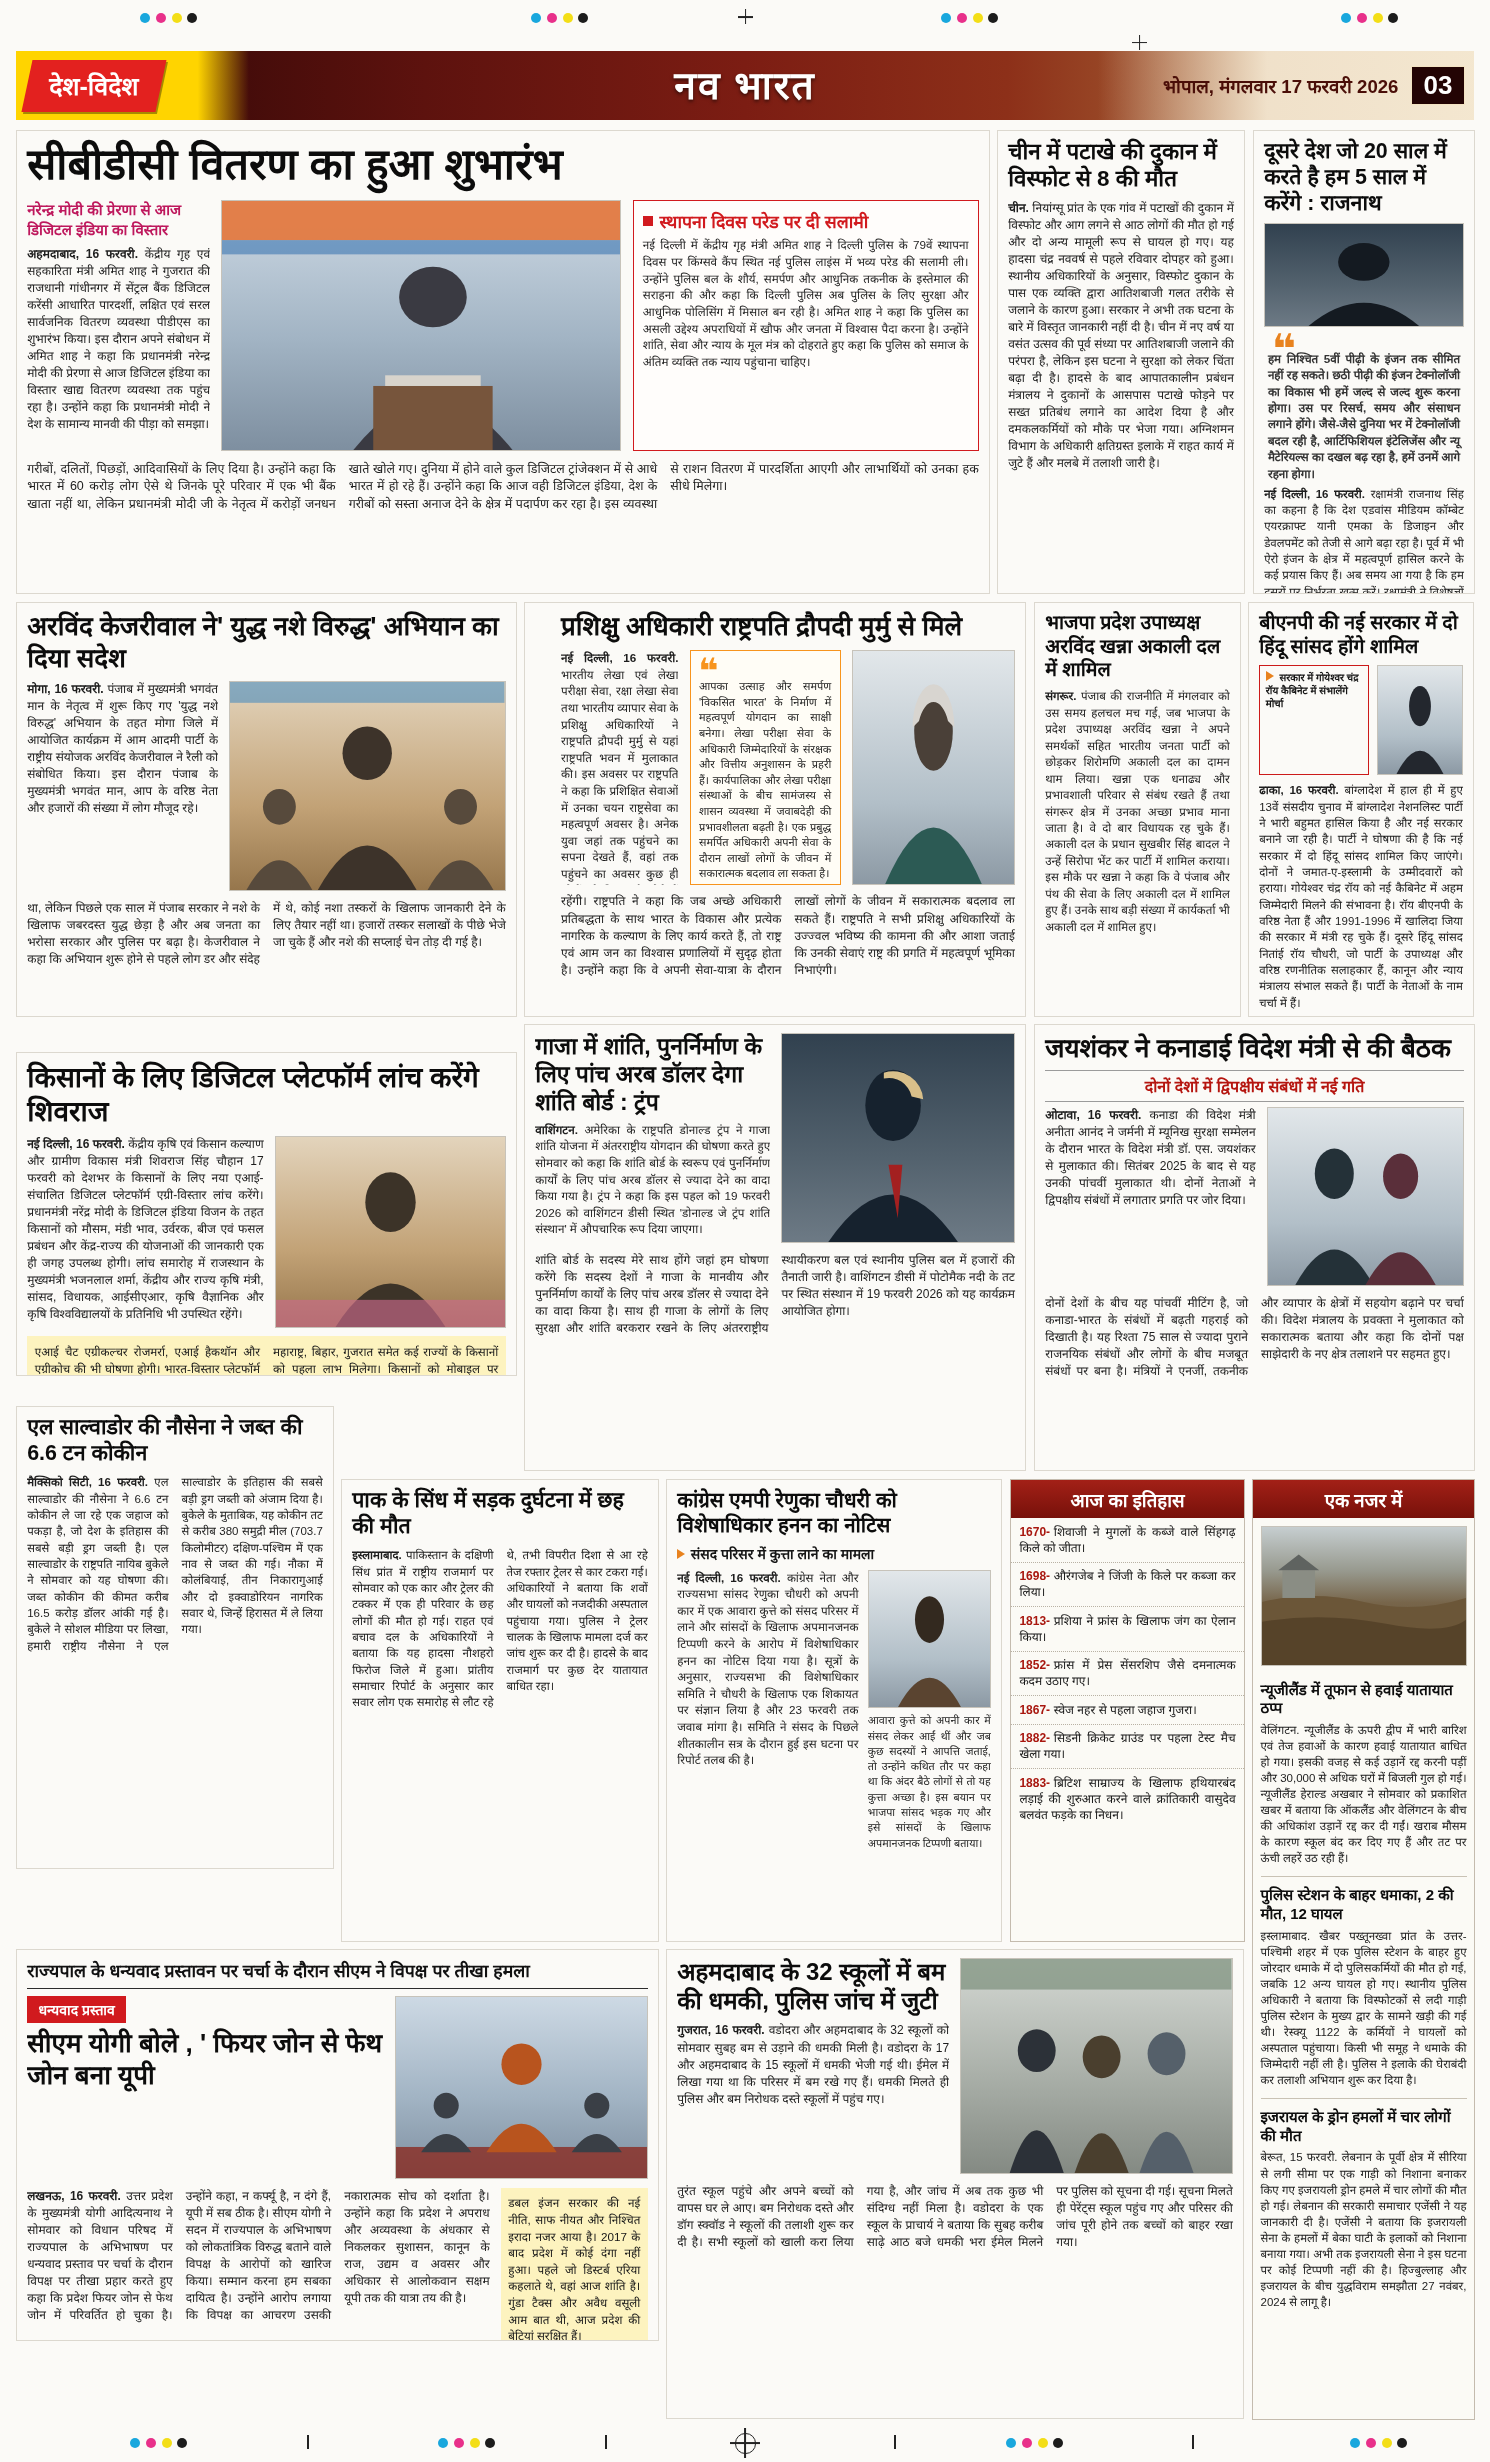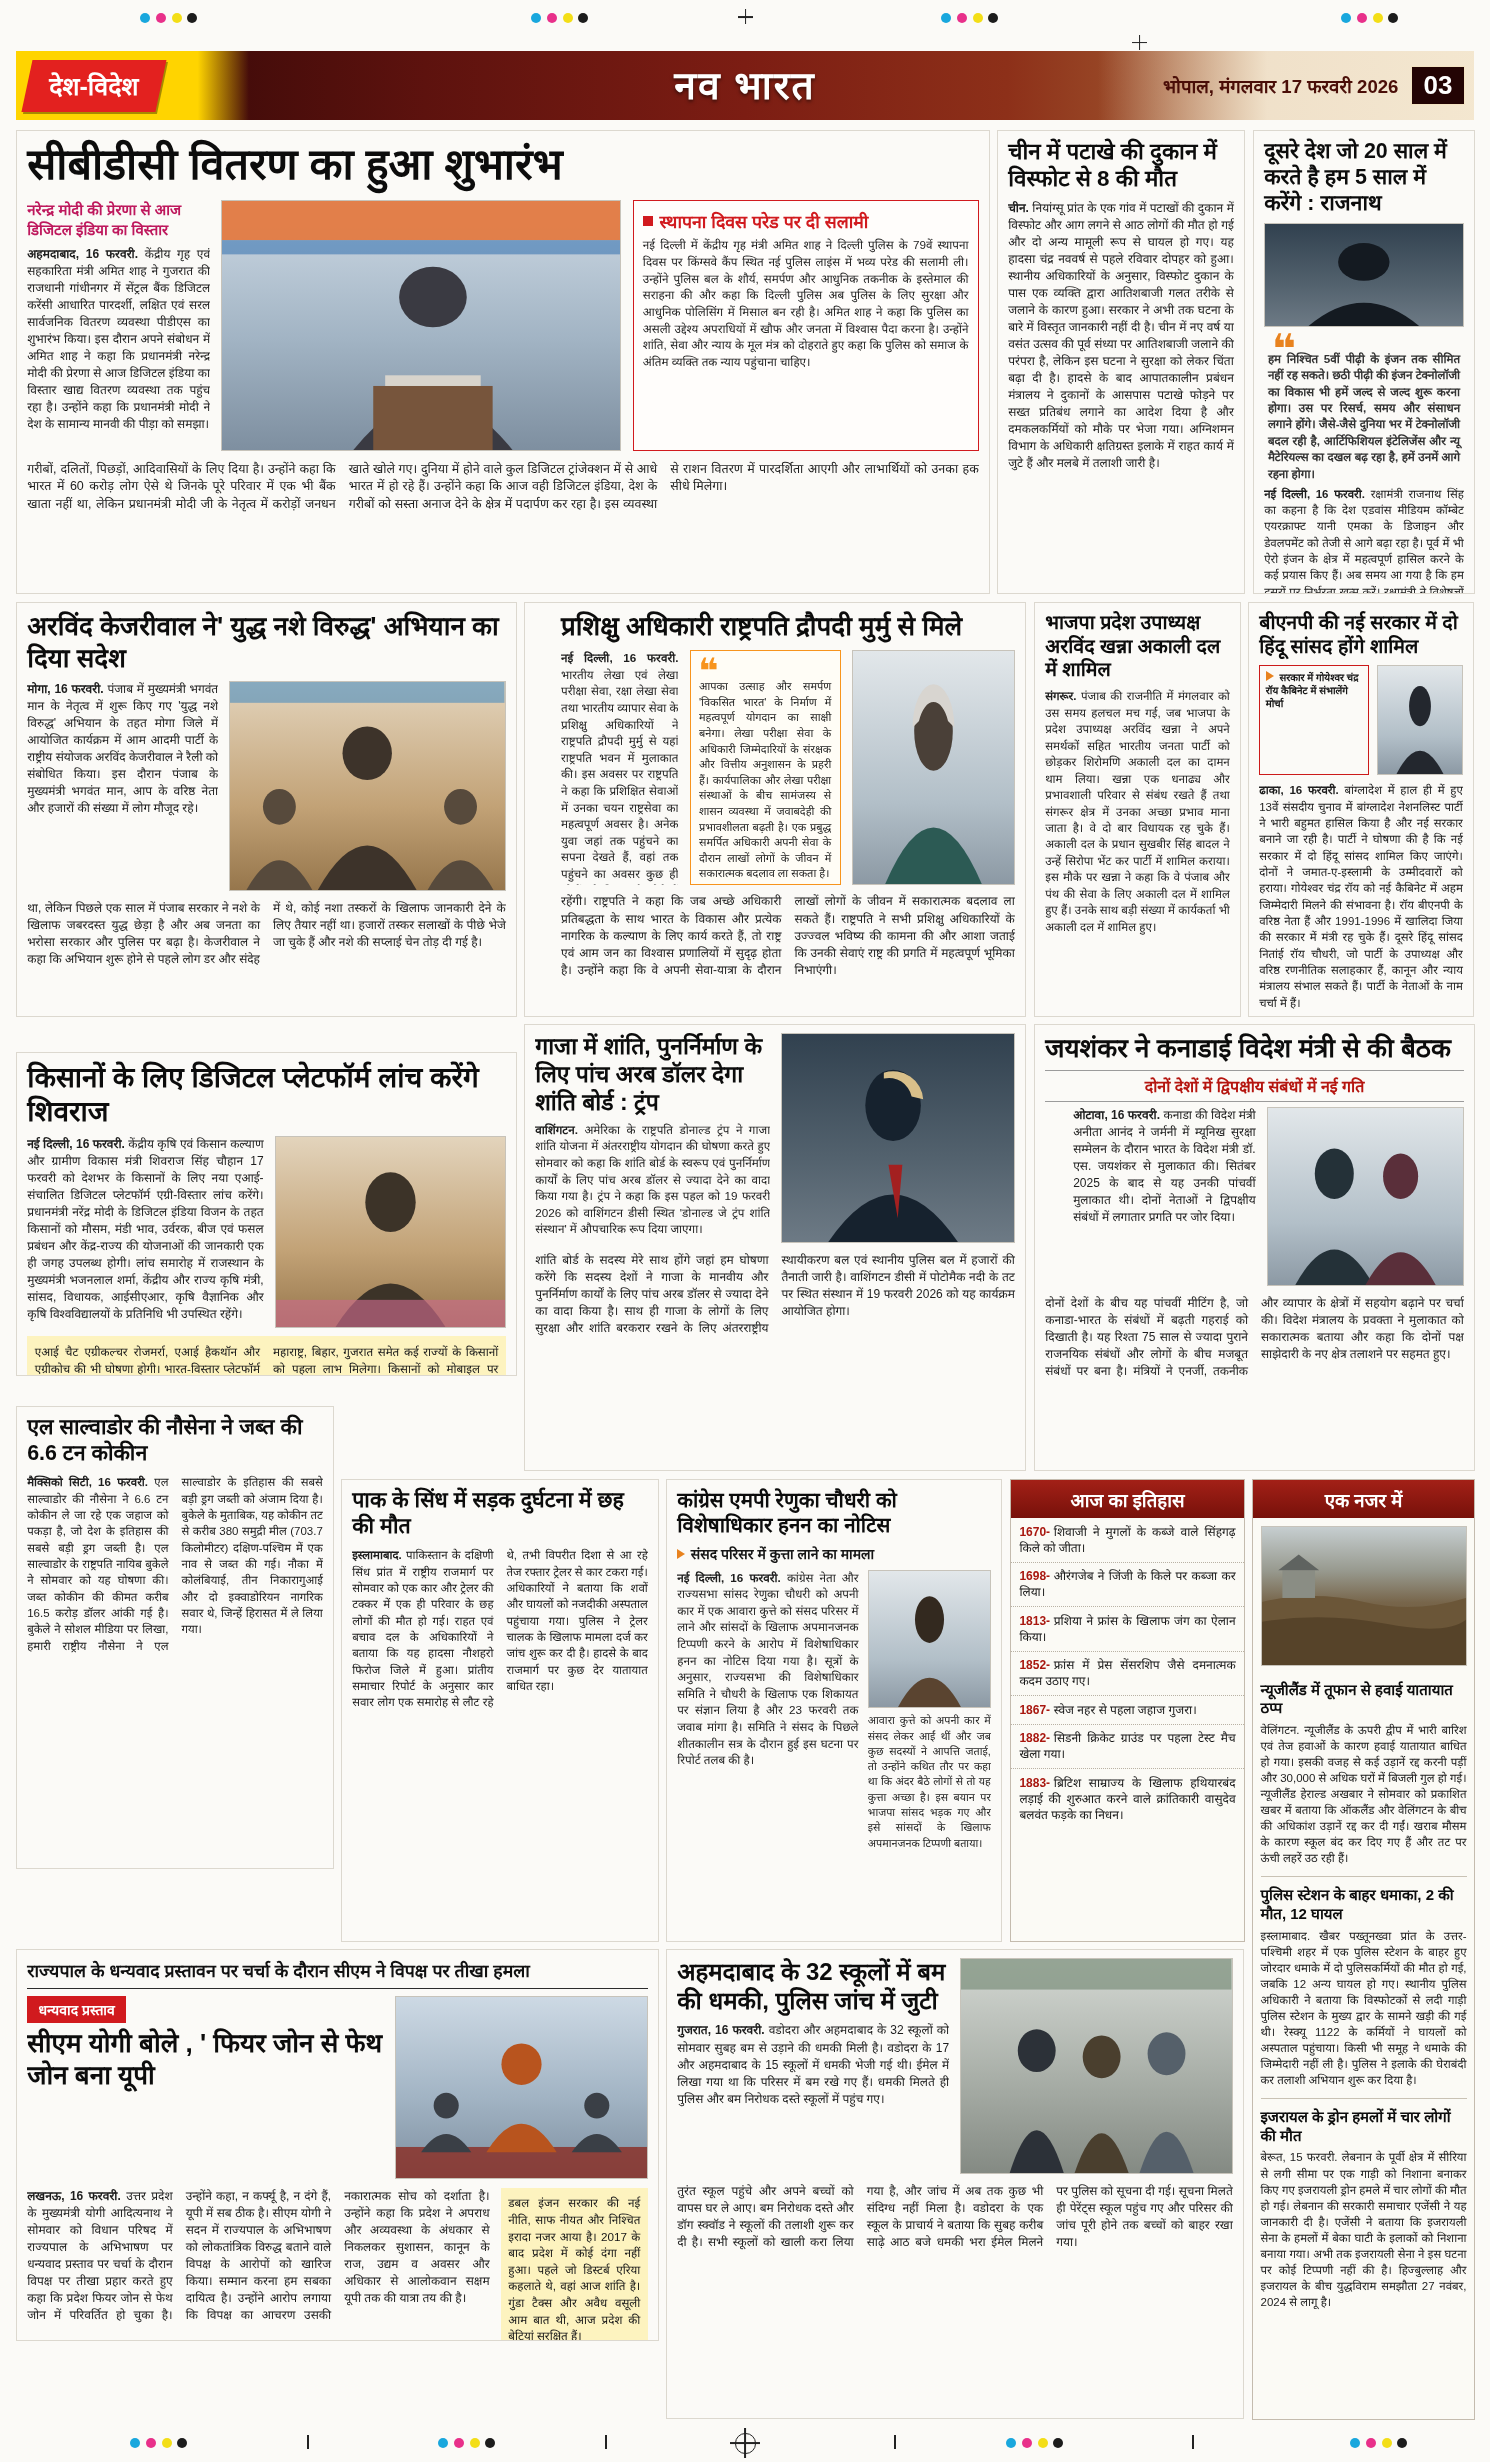--- a/index.html
+++ b/index.html
@@ -227,21 +227,21 @@
           <path d="M46 44 L52 44 L50 62 Z" fill="#a32020"></path>
         </svg>
       </div>
     </div>
     <p class="body cols2" style="margin-top:8.4px;font-size:12px;">शांति बोर्ड के सदस्य मेरे साथ होंगे जहां हम घोषणा करेंगे कि सदस्य देशों ने गाजा के मानवीय और पुनर्निर्माण कार्यों के लिए पांच अरब डॉलर से ज्यादा देने का वादा किया है। साथ ही गाजा के लोगों के लिए सुरक्षा और शांति बरकरार रखने के लिए अंतरराष्ट्रीय स्थायीकरण बल एवं स्थानीय पुलिस बल में हजारों की तैनाती जारी है। वाशिंगटन डीसी में पोटोमैक नदी के तट पर स्थित संस्थान में 19 फरवरी 2026 को यह कार्यक्रम आयोजित होगा।</p>
   </section>
 
   <section class="art" style="left:1034px;top:1024px;width:441px;height:447px;">
     <h2 class="hl" style="font-size:26px;">जयशंकर ने कनाडाई विदेश मंत्री से की बैठक</h2>
     <div class="subhead">दोनों देशों में द्विपक्षीय संबंधों में नई गति</div>
-    <div class="row" style="height:179px;margin-left:28px;">
+    <div class="row" style="height:179px;">
       <div style="flex:1;overflow:hidden;">
         <p class="body" style="font-size:12px;"><b class="dl">ओटावा, 16 फरवरी.</b> <span>कनाडा की विदेश मंत्री अनीता आनंद ने जर्मनी में म्यूनिख सुरक्षा सम्मेलन के दौरान भारत के विदेश मंत्री डॉ. एस. जयशंकर से मुलाकात की। सितंबर 2025 के बाद से यह उनकी पांचवीं मुलाकात थी। दोनों नेताओं ने द्विपक्षीय संबंधों में लगातार प्रगति पर जोर दिया।</span></p>
       </div>
       <div class="photo ph-port" style="width:197px;flex:0 0 auto;">
         <svg viewBox="0 0 100 70" preserveAspectRatio="none">
           <circle cx="34" cy="26" r="10" fill="#243138"></circle>
           <path d="M14 70 Q34 42 54 70 Z" fill="#243138"></path>
           <circle cx="68" cy="27" r="9" fill="#5a2f3a"></circle>
           <path d="M50 70 Q68 44 86 70 Z" fill="#5a2f3a"></path>
         </svg>

